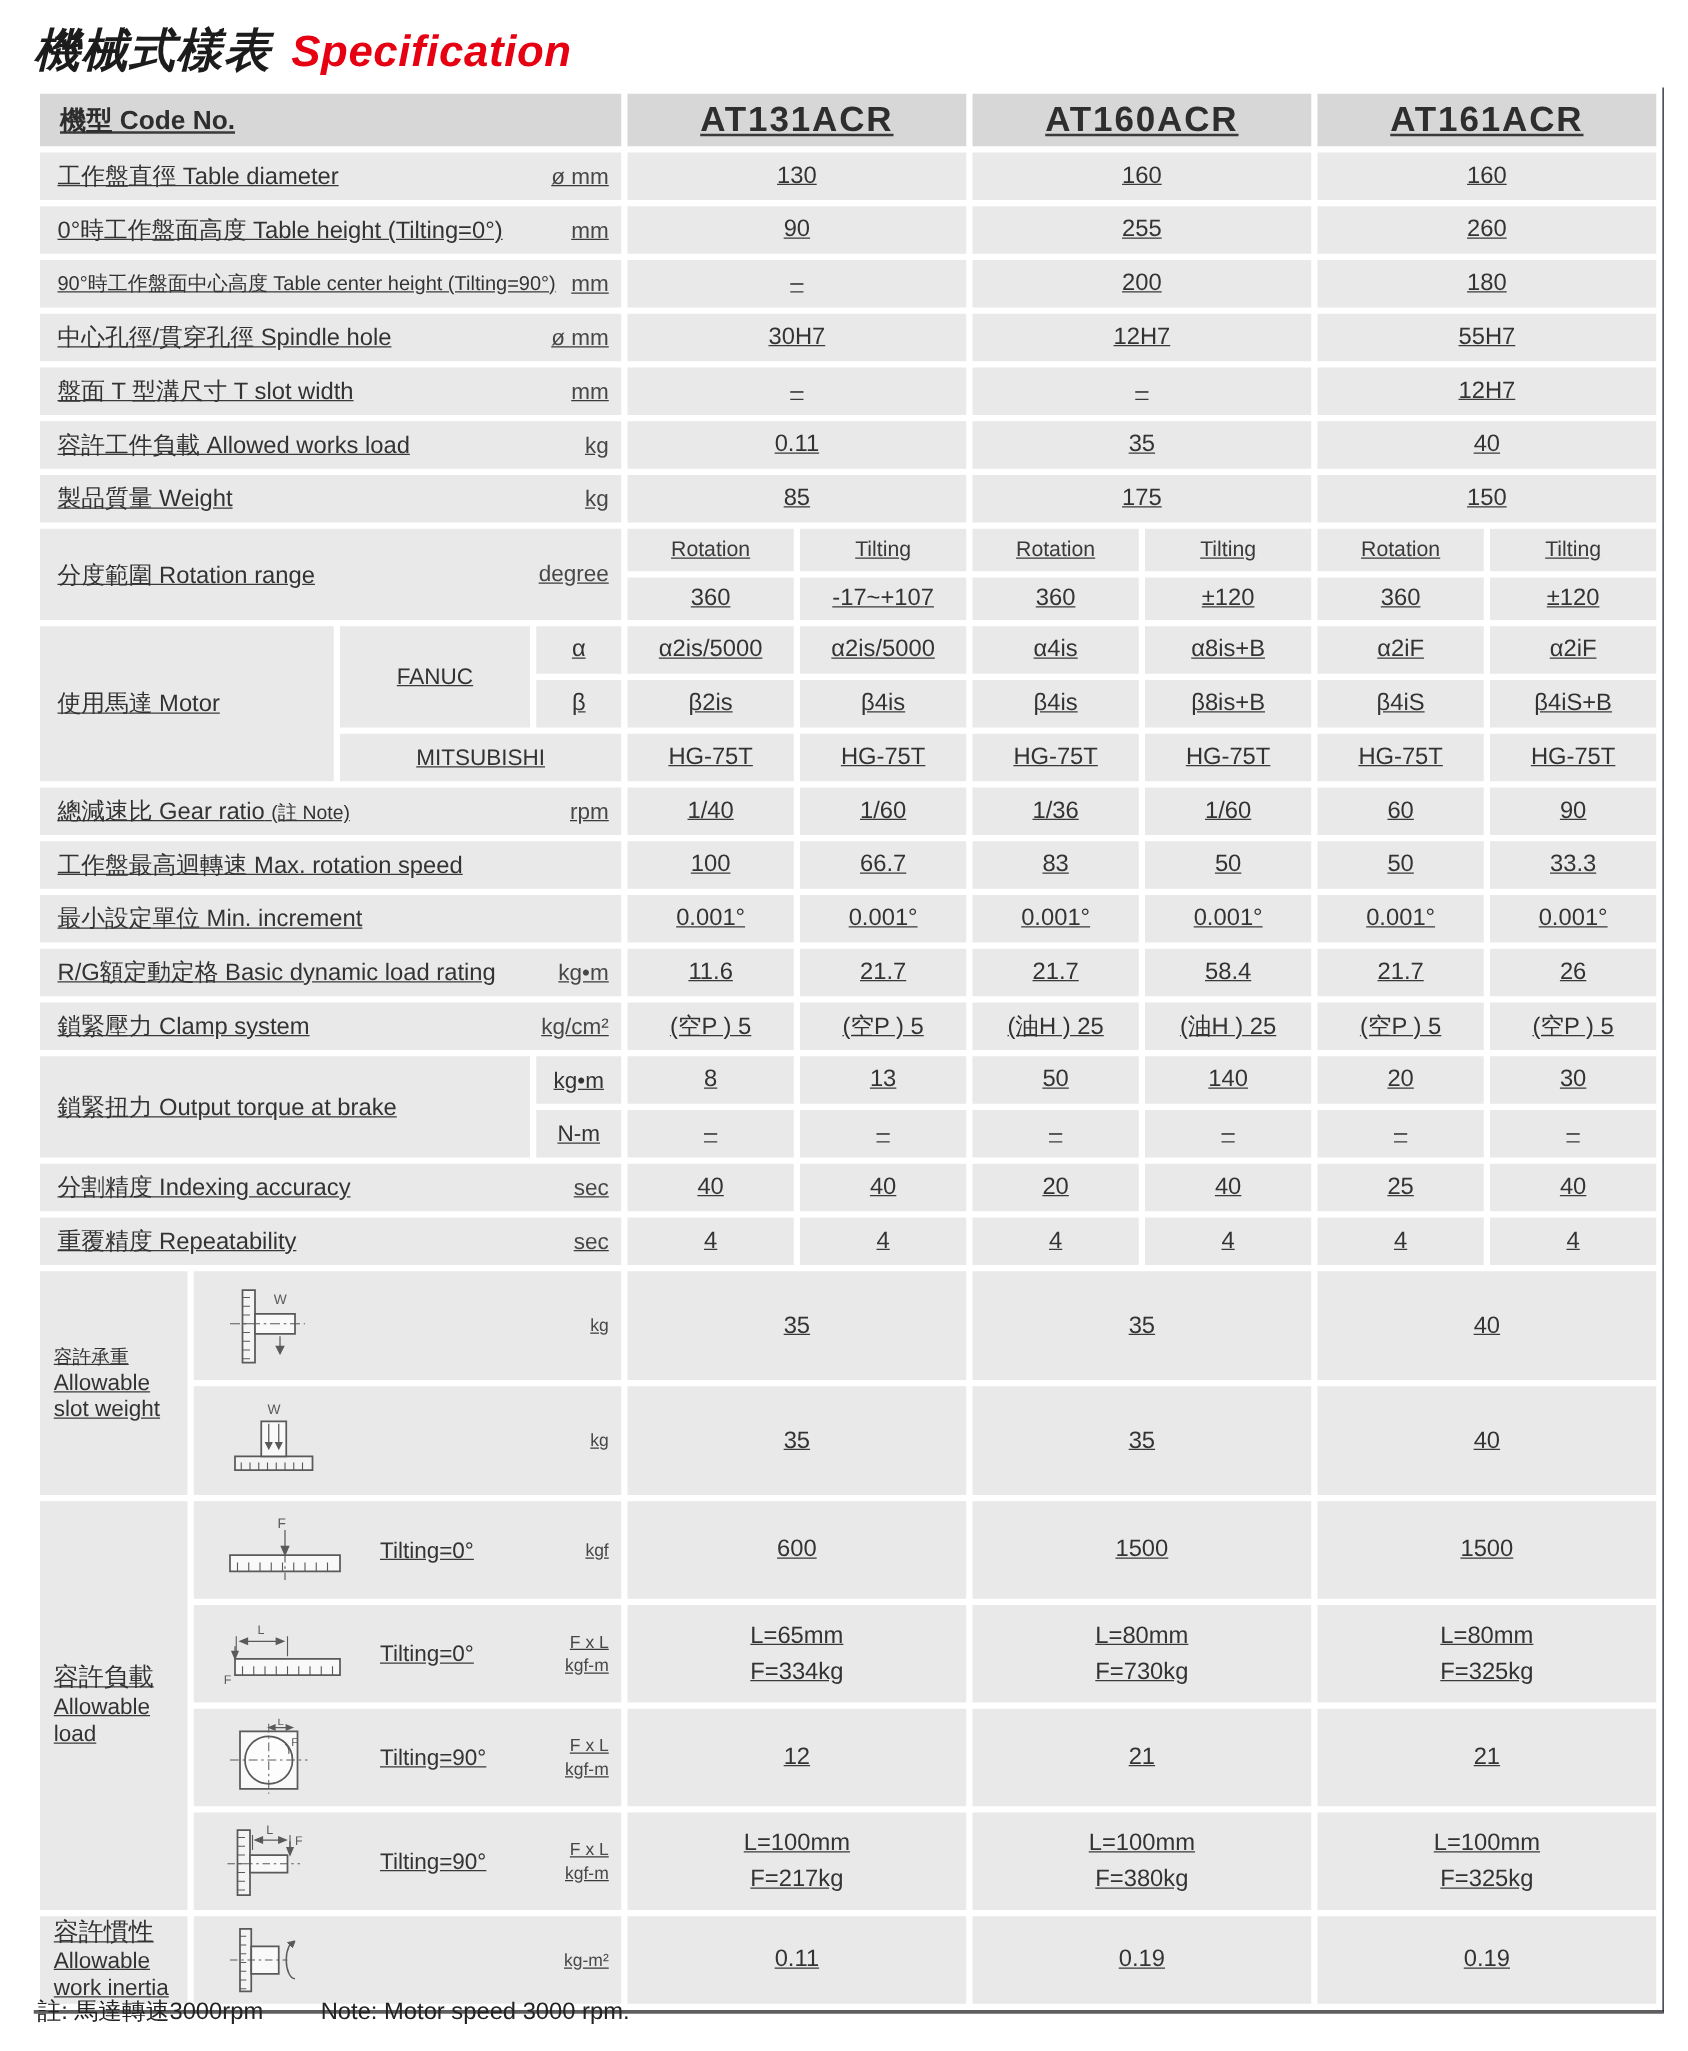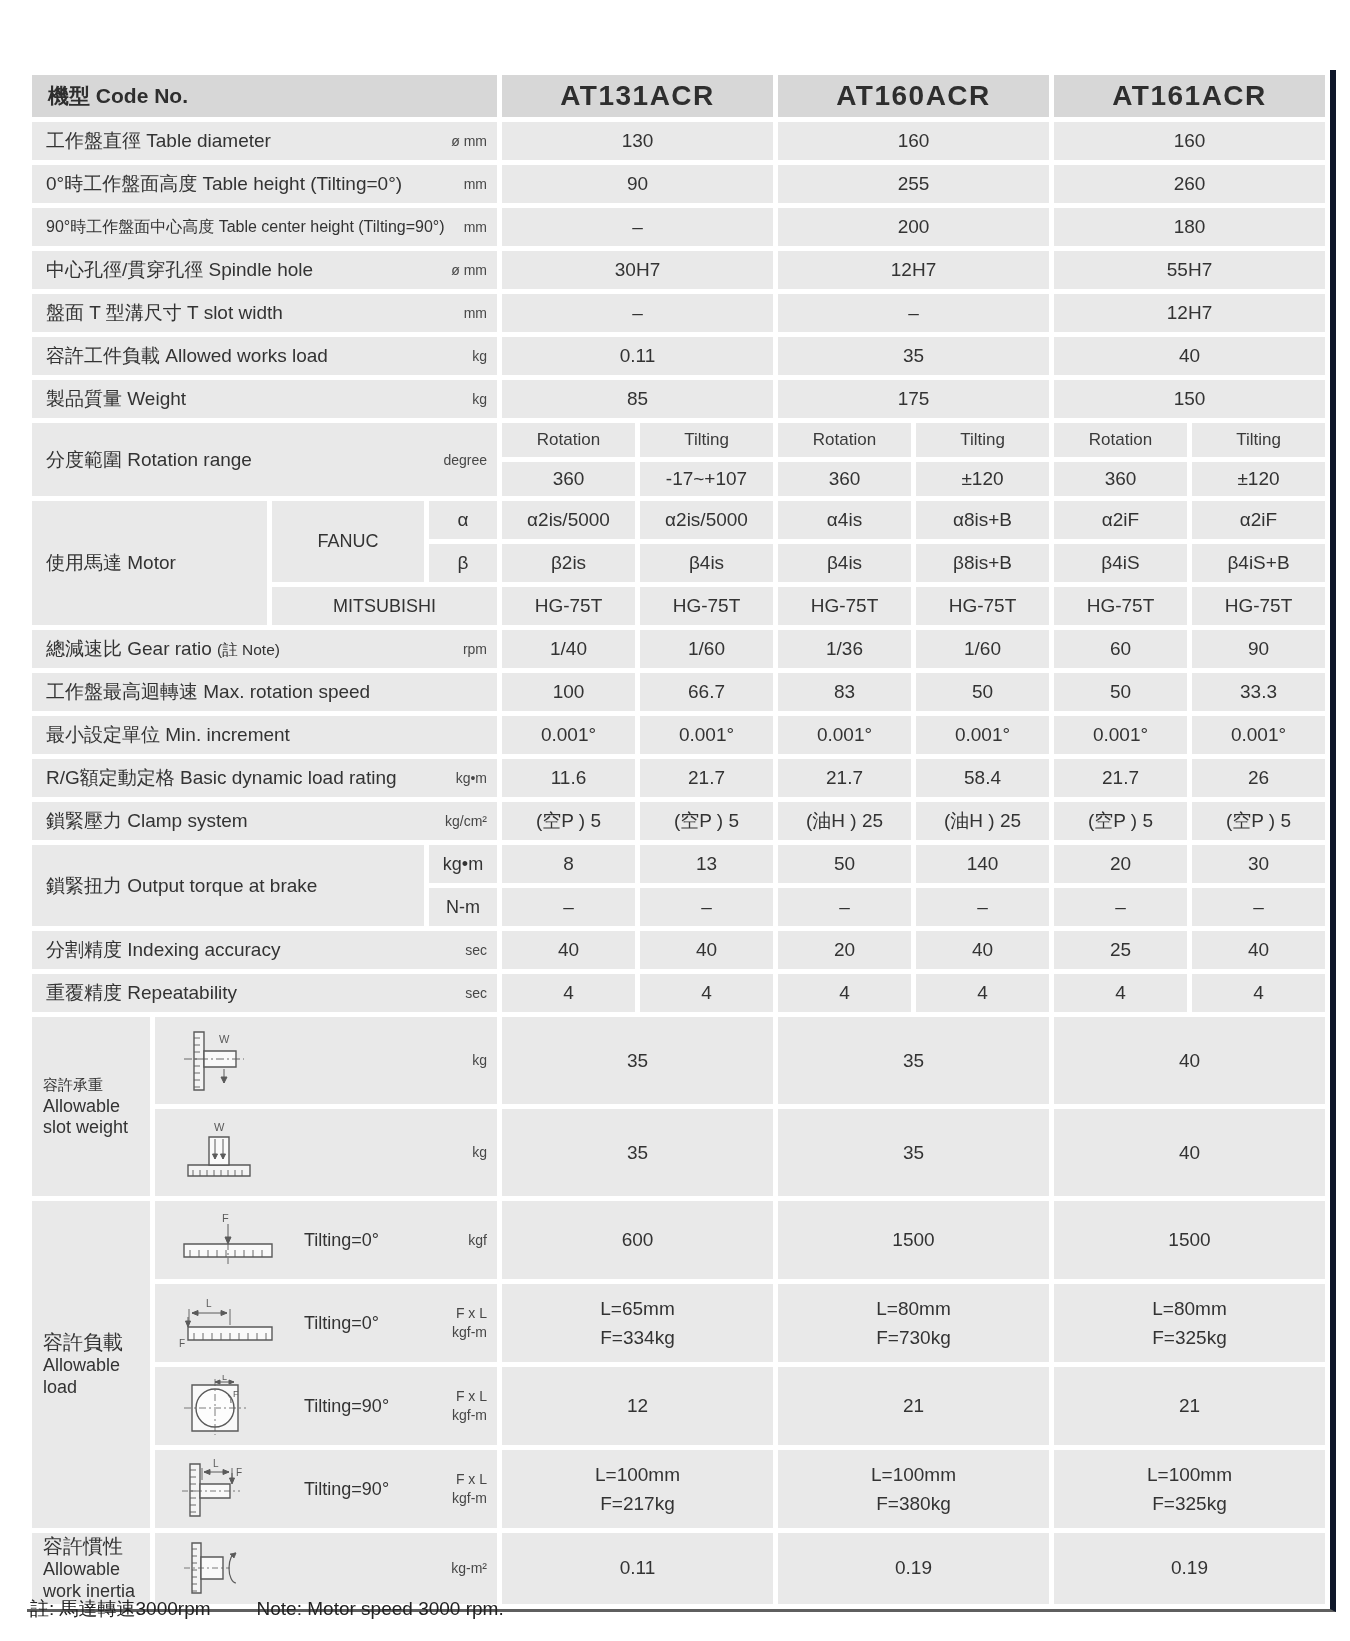--- a/index.html
+++ b/index.html
@@ -8,56 +8,59 @@
     font-family:"Liberation Sans","DejaVu Sans",sans-serif;color:#3a3a3a;
   }
   
   .titlebar{position:absolute;top:16px;left:27px;width:1296px;display:flex;justify-content:space-between;align-items:flex-end;}
   .title{white-space:nowrap;}
   .title .zh{font-size:37px;font-weight:bold;font-style:italic;color:#1c1c1c;letter-spacing:1px;}
   .title .en{font-size:35px;font-weight:bold;font-style:italic;color:#e60012;margin-left:16px;letter-spacing:0.5px;}
   .brakenote{font-size:19px;font-weight:600;color:#222;padding-bottom:6px;white-space:nowrap;}
   .brakenote .en{margin-left:22px;}
   
-  .tablewrap{position:absolute;top:70px;left:27px;width:1303px;border-bottom:3px solid #5f5f5f;border-right:6px solid #0f172a;}
+  .tablewrap{position:absolute;top:70px;left:27px;width:1303px;border-bottom:3px solid #5f5f5f;border-right:1px solid #0f172a;text-decoration:underline;}
   table.spec{border-collapse:separate;border-spacing:5px;width:1303px;table-layout:fixed;}
   td{background:#e9e9e9;vertical-align:middle;overflow:hidden;}
   tr.r-hd>td{height:40px;}
   tr.r-s>td{height:36px;}
   tr.r-sub>td{height:32px;}
   tr.r-ww>td{height:85px;}
   tr.r-ld>td{height:76px;}
   tr.r-in>td{height:66px;}
   td.hd{background:#d7d7d7;}
   .hd-code{font-size:21px;font-weight:600;padding-left:16px;color:#2e2e2e;}
   .hd-model{text-align:center;font-size:28px;font-weight:600;letter-spacing:1.5px;color:#2e2e2e;}
   .val{text-align:center;font-size:19px;color:#333;}
   .sub{text-align:center;font-size:17px;color:#3a3a3a;}
   .rowflex{display:flex;justify-content:space-between;align-items:center;padding:0 9px 0 13px;}
   .lab{font-size:19px;color:#333;white-space:nowrap;}
   .lab-sm{font-size:16px;}
   .note-sm{font-size:15.5px;}
-  .unit{font-size:14px;color:#474747;white-space:nowrap;text-align:left;}
+  .unit{font-size:18px;color:#474747;white-space:nowrap;text-align:left;}
   .ctr{text-align:center;font-size:18px;color:#333;}
   .greek{font-size:19px;}
   .seclbl{font-size:18px;line-height:1.22;padding-left:10px;color:#333;}
   .iconflex{display:flex;align-items:center;padding:0 9px 0 22px;}
   .tilt{font-size:18px;margin-left:26px;color:#333;white-space:nowrap;}
   .unit2{margin-left:auto;font-size:14px;color:#474747;text-align:right;line-height:1.35;white-space:nowrap;}
   .val2 div{line-height:1.55;}
   svg.icn{flex:0 0 auto;}
   svg.icn *{vector-effect:non-scaling-stroke;}
   
   .footer{position:absolute;top:1596px;left:30px;font-size:19px;color:#222;white-space:nowrap;}
   .footer .en{margin-left:46px;}
 </style>
 </head>
 <body>
 
 <div class="titlebar">
+  <div class="title">
+    <span class="zh">機械式樣表</span><span class="en">Specification</span>
+  </div>
 </div>
 
 <div class="tablewrap">
 <table class="spec">
 <colgroup>
   <col style="width:118px">
         <col style="width:112px">
         <col style="width:152px">
         <col style="width:68px">
   <col style="width:133px">

